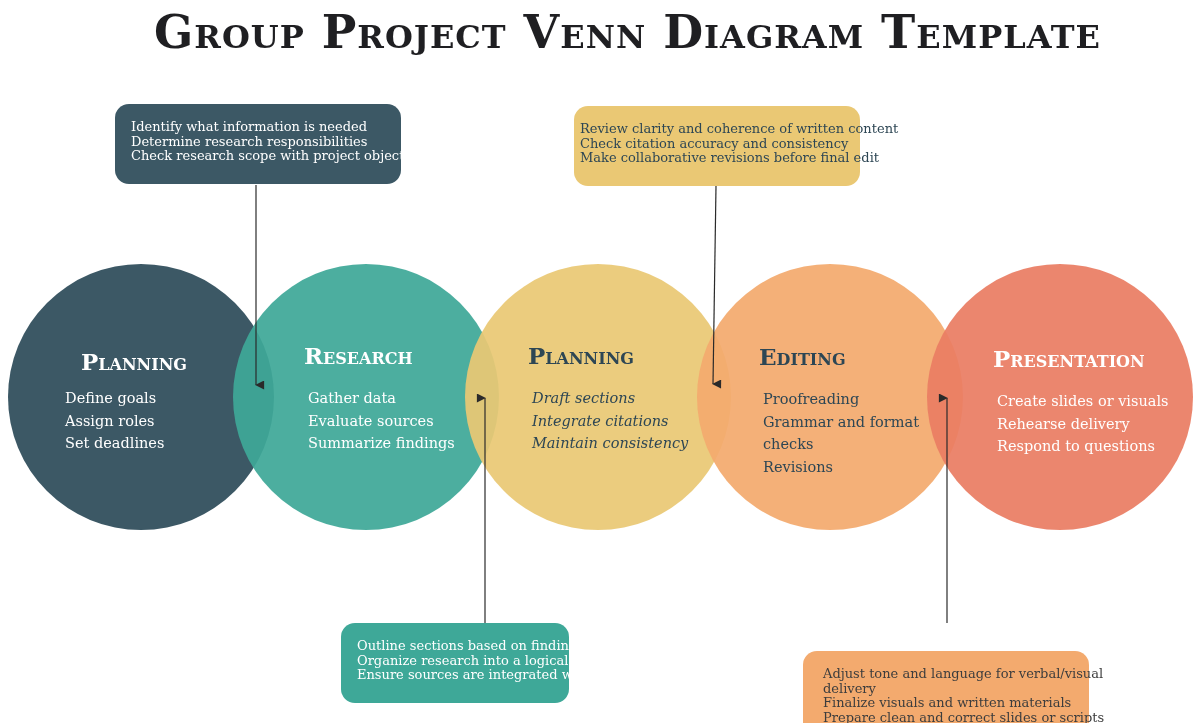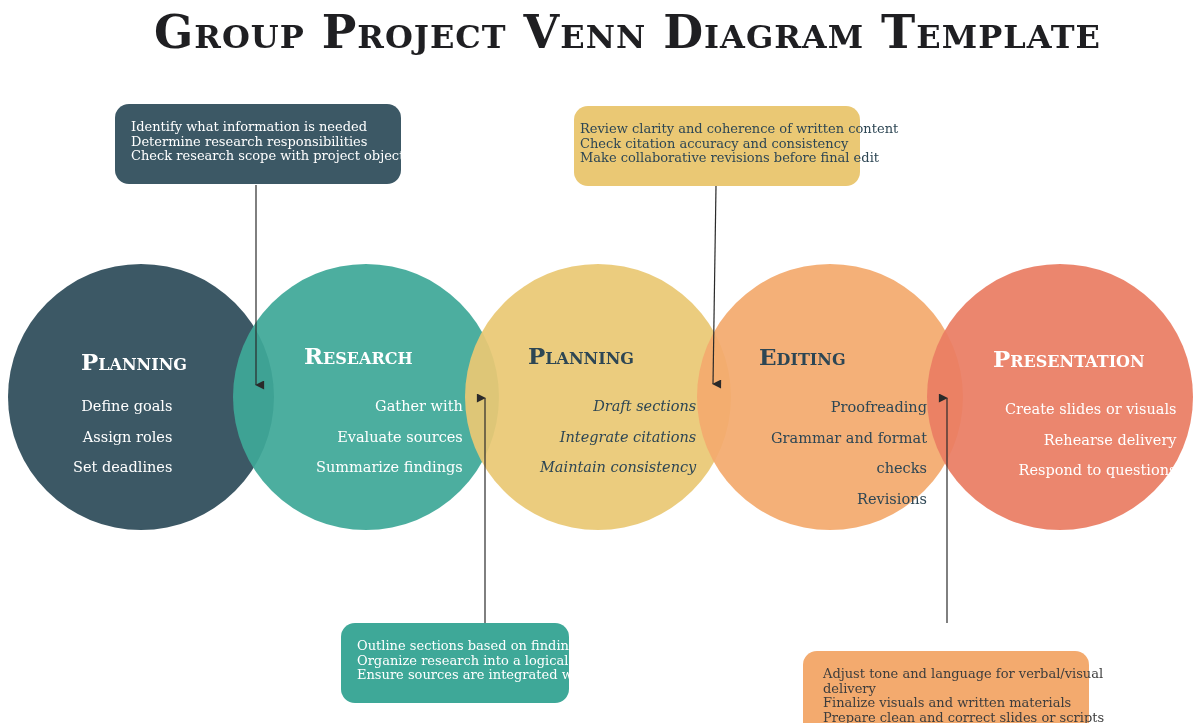--- a/index.html
+++ b/index.html
@@ -11,21 +11,21 @@
   }
   svg.diagram { position: absolute; left: 0; top: 0; }
   .circle-label {
     position: absolute; font-family: "DejaVu Serif", serif; font-weight: bold;
     font-variant: small-caps; font-size: 23px; line-height: 28px; white-space: nowrap;
   }
   .circle-items {
     position: absolute; font-family: "DejaVu Serif", serif; font-size: 14.5px;
     line-height: 18.5px; white-space: nowrap;
   }
-  .circle-items div { margin: 12px; text-align: right; }
+  .circle-items div { margin: 4px; }
   .light { color: #ffffff; }
   .dark { color: #2d4654; }
   .callout {
     position: absolute; border-radius: 14px; box-sizing: border-box;
     font-family: "DejaVu Serif", serif; font-size: 13px; line-height: 14.6px;
     padding: 16px 14px 0 16px;
   }
   .callout div { white-space: nowrap; }
 </style>
 </head>
@@ -53,21 +53,21 @@
 
 <div class="circle-label light" style="left:60px; top:348px;margin-left:21px;">Planning</div>
 <div class="circle-items light" style="left:61px; top:385px;">
   <div>Define goals</div>
   <div>Assign roles</div>
   <div>Set deadlines</div>
 </div>
 
 <div class="circle-label light" style="left:304px; top:342px;">Research</div>
 <div class="circle-items light" style="left:304px; top:385px;">
-  <div>Gather with</div>
+  <div>Gather data</div>
   <div>Evaluate sources</div>
   <div>Summarize findings</div>
 </div>
 
 <div class="circle-label dark" style="left:528px; top:342px;">Planning</div>
 <div class="circle-items dark" style="left:528px; top:385px;font-style:italic;">
   <div>Draft sections</div>
   <div>Integrate citations</div>
   <div>Maintain consistency</div>
 </div>

